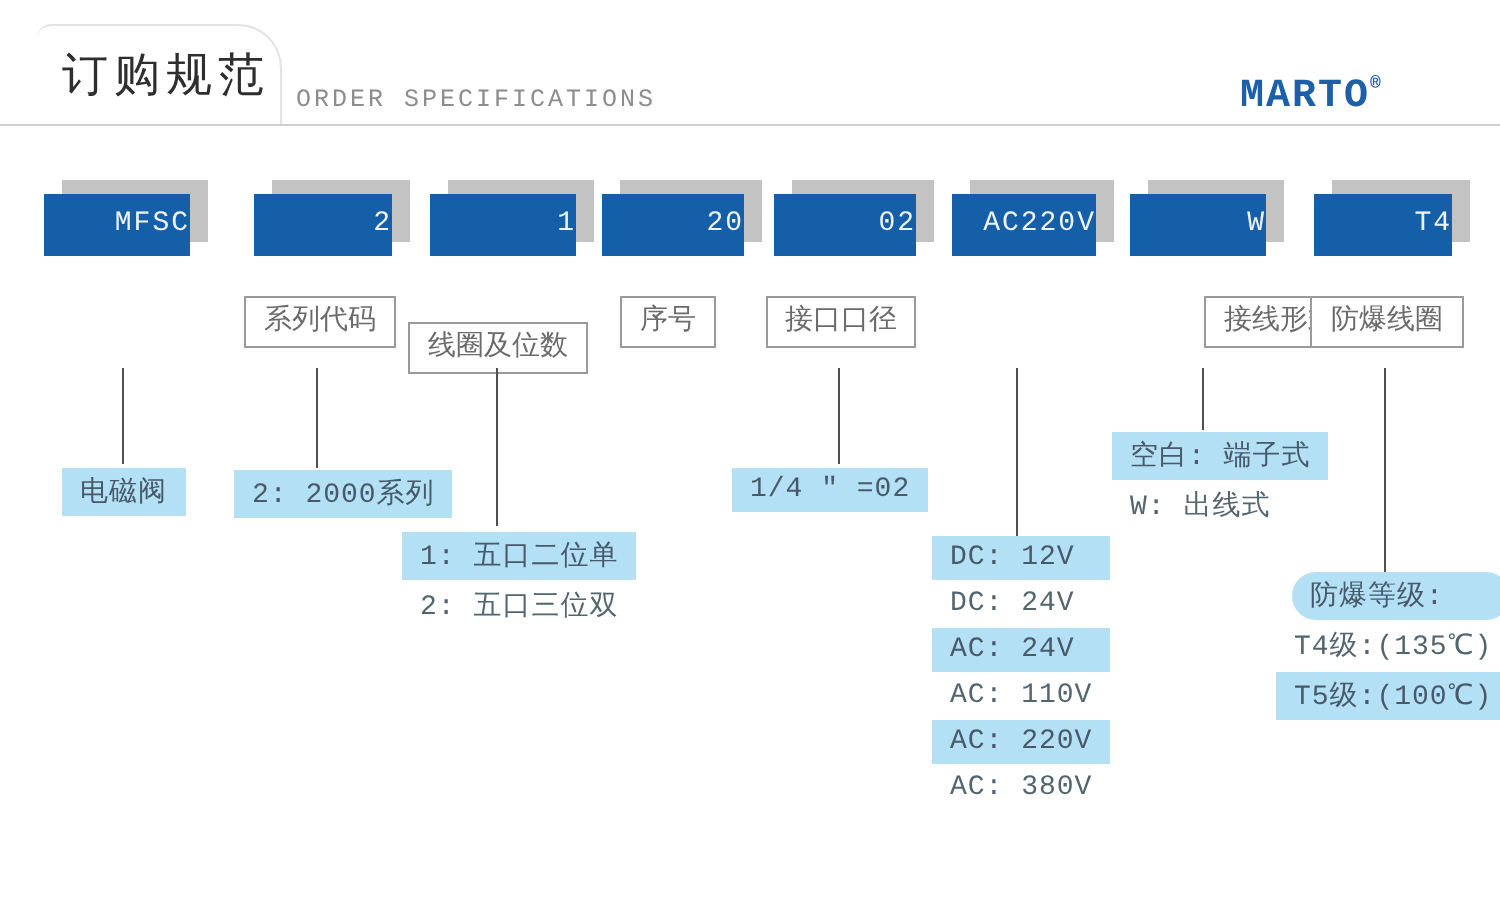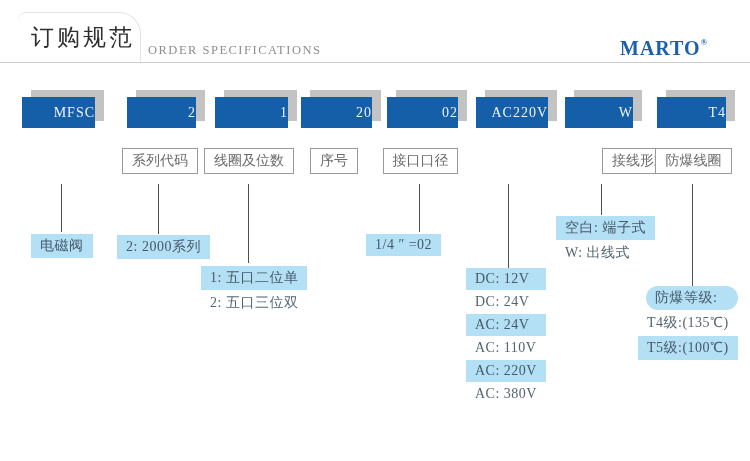--- a/index.html
+++ b/index.html
@@ -1,20 +1,20 @@
 <!DOCTYPE html>
 <html><head>
 <meta charset="utf-8">
 <style>
   html,body{margin:0;padding:0;background:#ffffff;}
   .page{
     position:relative;
     width:750px;height:461px;
     background:#ffffff;
-    font-family:Liberation Serif, serif;
+    font-family:Liberation Mono, monospace;
     overflow:hidden;
   }
   
   .title-outline{
     position:absolute;left:18px;top:12px;width:122px;height:50px;
     border-top:1px solid #e3e3e3;border-right:1px solid #e3e3e3;
     border-top-right-radius:22px;border-top-left-radius:8px;
   }
   .title-cn{
     position:absolute;left:31px;top:22px;
@@ -72,21 +72,21 @@
   <div class="code-box" style="left:22px;width:73px;">MFSC</div>
   <div class="code-box" style="left:127px;width:69px;">2</div>
   <div class="code-box" style="left:215px;width:73px;">1</div>
   <div class="code-box" style="left:301px;width:71px;">20</div>
   <div class="code-box" style="left:387px;width:71px;">02</div>
   <div class="code-box" style="left:476px;width:72px;">AC220V</div>
   <div class="code-box" style="left:565px;width:68px;">W</div>
   <div class="code-box" style="left:657px;width:69px;">T4</div>
 
   <div class="label-box" style="left:122px;width:74px;">系列代码</div>
-  <div class="label-box" style="left:204px;width:88px;">线圈及位数</div>
+  <div class="label-box" style="left:204px;width:88px;margin-top:13px;">线圈及位数</div>
   <div class="label-box" style="left:310px;width:46px;">序号</div>
   <div class="label-box" style="left:383px;width:73px;">接口口径</div>
   <div class="label-box" style="left:565px;width:74px;margin-left:37px;">接线形式</div>
   <div class="label-box" style="left:655px;width:75px;">防爆线圈</div>
 
   <div class="vline" style="left:61px;top:184px;height:48px;"></div>
   <div class="vline" style="left:158px;top:184px;height:50px;"></div>
   <div class="vline" style="left:248px;top:184px;height:79px;"></div>
   <div class="vline" style="left:419px;top:184px;height:48px;"></div>
   <div class="vline" style="left:508px;top:184px;height:84px;"></div>

